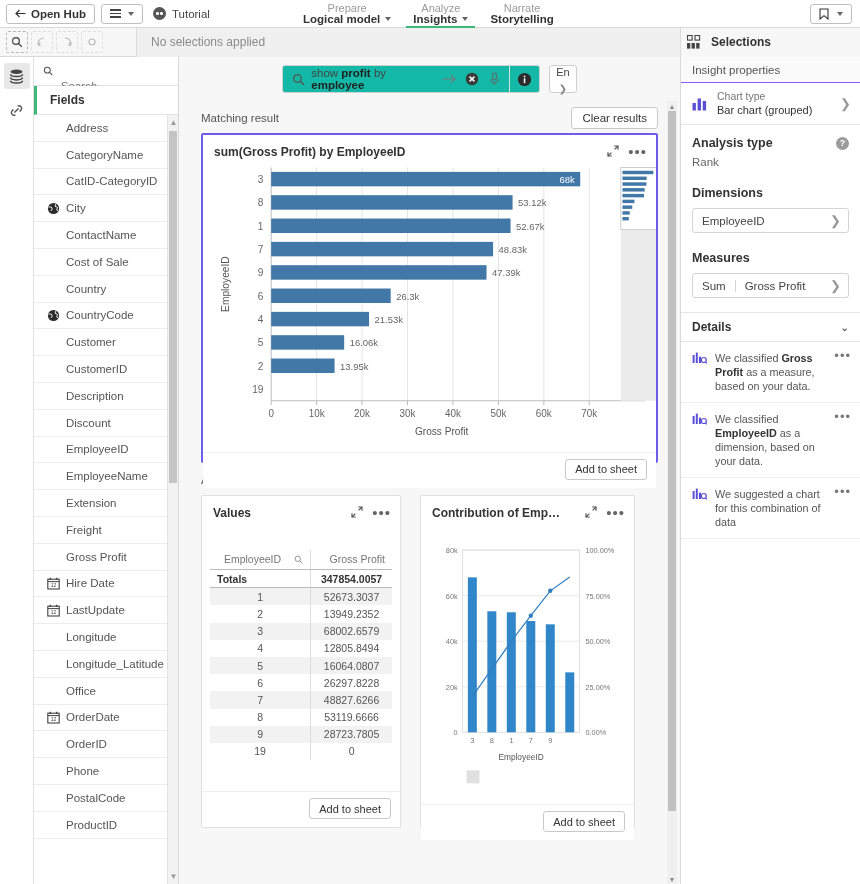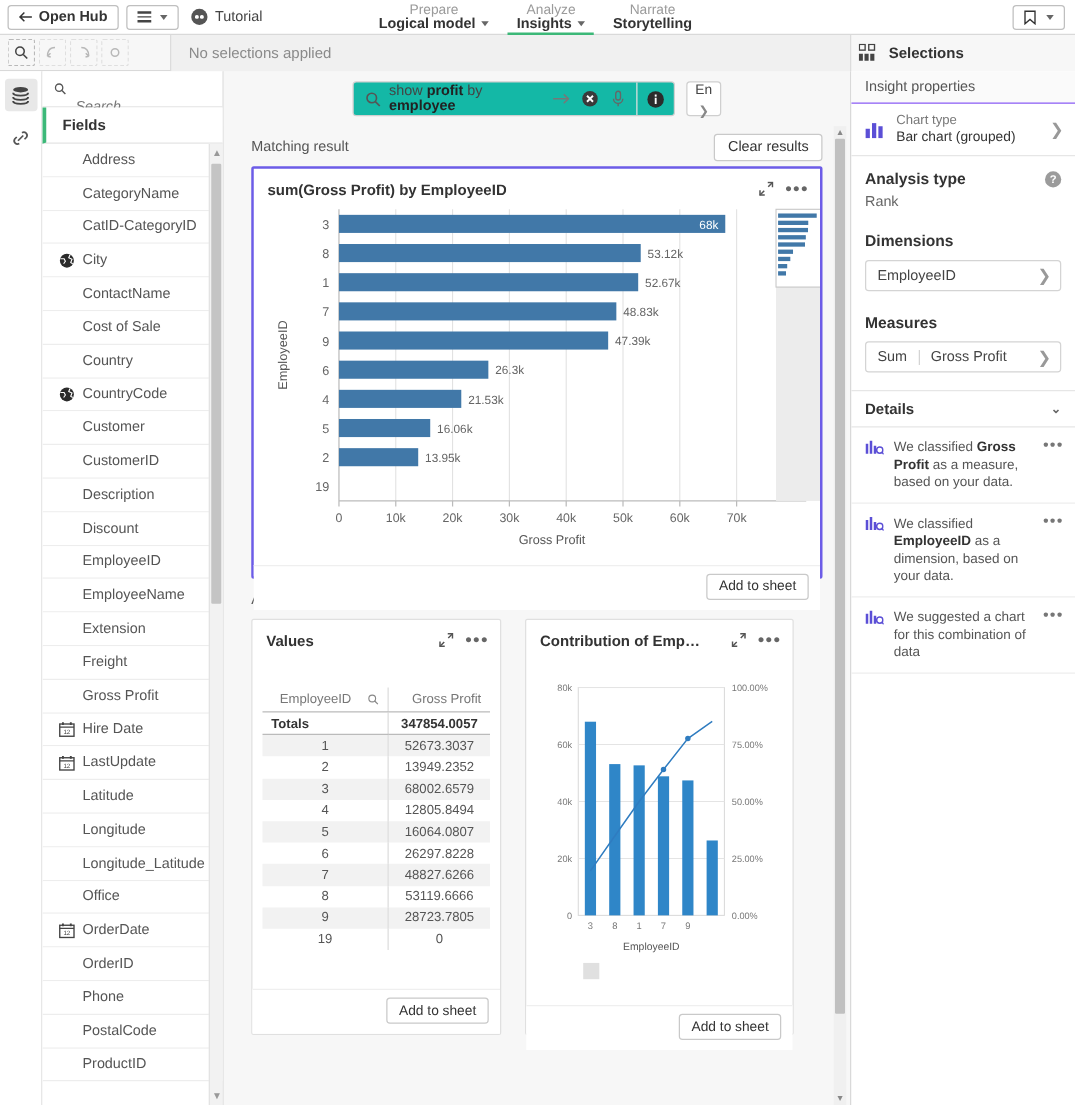--- a/index.html
+++ b/index.html
@@ -446,24 +446,20 @@
         </div>
         <div class="field-row">
           <svg class="field-ico" viewBox="0 0 13 13">
             <rect x="0.8" y="2.2" width="11.4" height="9.8" fill="none" stroke="#444" stroke-width="1.1"></rect>
             <path d="M0.8 4.6 H12.2" stroke="#444" stroke-width="1"></path>
             <rect x="2.6" y="0.8" width="1.5" height="2.2" fill="#444"></rect>
             <rect x="8.9" y="0.8" width="1.5" height="2.2" fill="#444"></rect>
             <text x="6.5" y="10.2" font-size="5" fill="#444" text-anchor="middle">12</text>
           </svg>
           <span>LastUpdate</span>
-        </div>
-        <div class="field-row">
-          <span class="field-ico"></span>
-          <span>Latitude</span>
         </div>
         <div class="field-row">
           <span class="field-ico"></span>
           <span>Longitude</span>
         </div>
         <div class="field-row">
           <span class="field-ico"></span>
           <span>Longitude_Latitude</span>
         </div>
         <div class="field-row">

